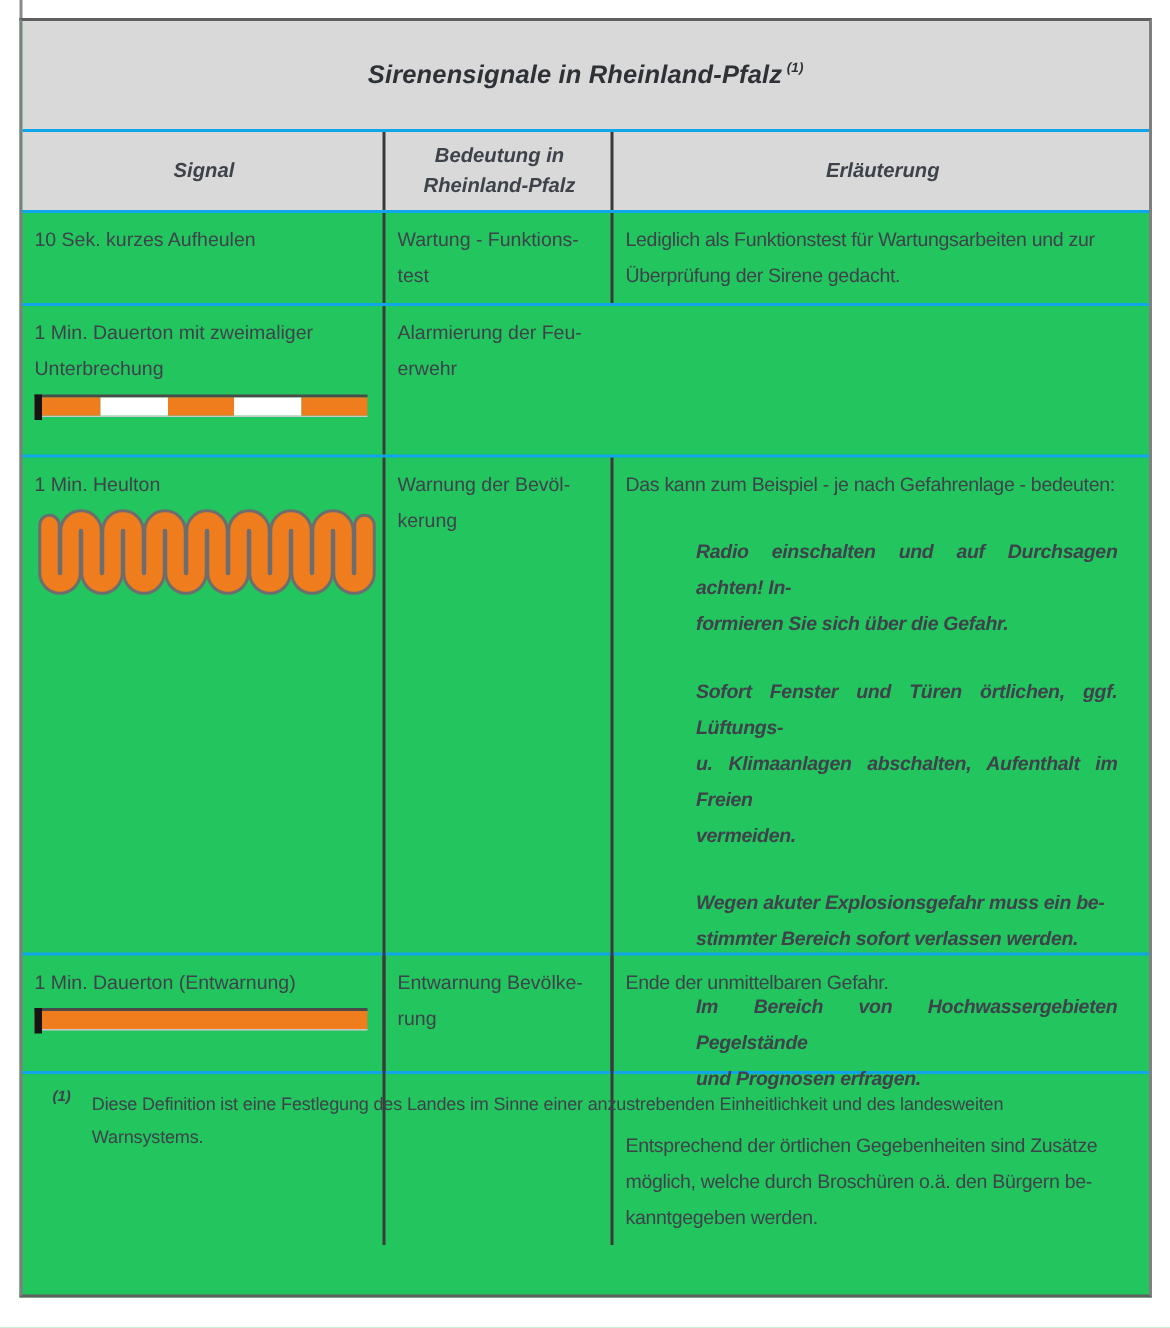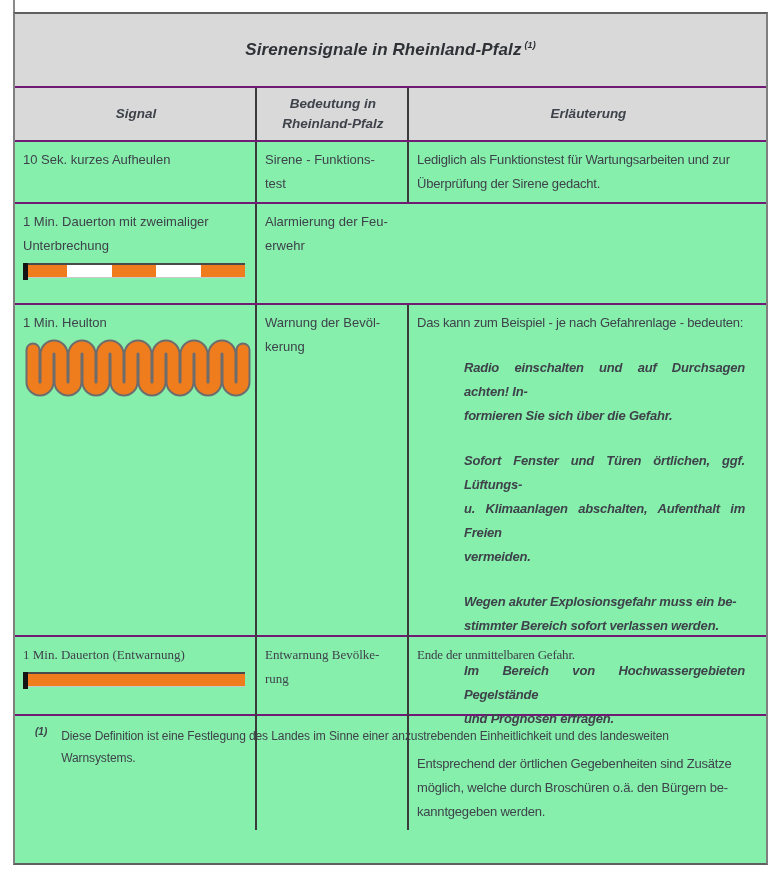--- a/index.html
+++ b/index.html
@@ -12,24 +12,24 @@
   }
   .page-stub {
     position: absolute; left: 13px; top: 0; width: 2px; height: 14px;
     background: #8a8a8a;
   }
   .sirtable {
     position: absolute; left: 13px; top: 12px; width: 755px; height: 853px;
     border: 2px solid #7f7f7f;
     border-top-color: #606060;
     border-bottom-color: #606060;
-    background: #86efac;
+    background: #22c55e;
   }
   .trow { display: grid; grid-template-columns: 240px 152px 1fr; }
-  .trow + .trow, .title-row + .trow { border-top: 2px solid #701a75; }
+  .trow + .trow, .title-row + .trow { border-top: 2px solid #0ea5e9; }
   .cell { padding: 6px 6px 6px 8px; font-size: 13px; line-height: 24px; }
   .cell + .cell { border-left: 2px solid #3a3a3a; }
   .multiline { white-space: pre-line; }
 
   
   .title-row {
     height: 72px; background: var(--header-bg, #D9D9D9);
     display: flex; align-items: center; justify-content: center;
   }
   .doc-title {
@@ -42,21 +42,21 @@
   .header-row { background: var(--header-bg, #D9D9D9); height: 54px; }
   .header-row .cell {
     display: flex; align-items: center; justify-content: center; text-align: center;
     font-weight: bold; font-style: italic; font-size: 13.5px; line-height: 20px;
   }
 
   
   .row-test { height: 62px; }
   .row-fire { height: 101px; }
   .row-warning { height: 332px; }
-  .row-allclear { height: 79px; font-family: Liberation Serif, serif; }
+  .row-allclear { height: 79px; }
 
   .explan { text-align: justify; letter-spacing: -0.2px; padding-right: 21px; }
 
   
   .sigbar { position: relative; width: 222px; margin-top: 5px; border-top: 2px solid #4a4a4a; }
   .sigbar .tick { position: absolute; left: 0; top: -2px; width: 5px; height: 17px; background: #141414; }
   .segrow { display: flex; height: 13px; border-bottom: 1px solid #c9c9c9; }
   .seg { flex: 1; }
   .seg.on { background: var(--accent, #EF7D1E); }
   .seg.off { background: #ffffff; }
@@ -97,21 +97,21 @@
         <span class="multiline">Bedeutung in
 Rheinland-Pfalz</span>
       </div>
     <div class="cell">
         <span class="multiline">Erläuterung</span>
       </div>
   </div>
 
   <div class="trow row-test">
     <div class="cell multiline">10 Sek. kurzes Aufheulen</div>
-    <div class="cell multiline">Sirene - Funktions-
+    <div class="cell multiline">Wartung - Funktions-
 test</div>
     <div class="cell multiline explan">Lediglich als Funktionstest für Wartungsarbeiten und zur
 Überprüfung der Sirene gedacht.</div>
   </div>
 
   <div class="trow row-fire">
     <div class="cell">
       <div class="multiline">1 Min. Dauerton mit zweimaliger
 Unterbrechung</div>
       <div class="sigbar">

